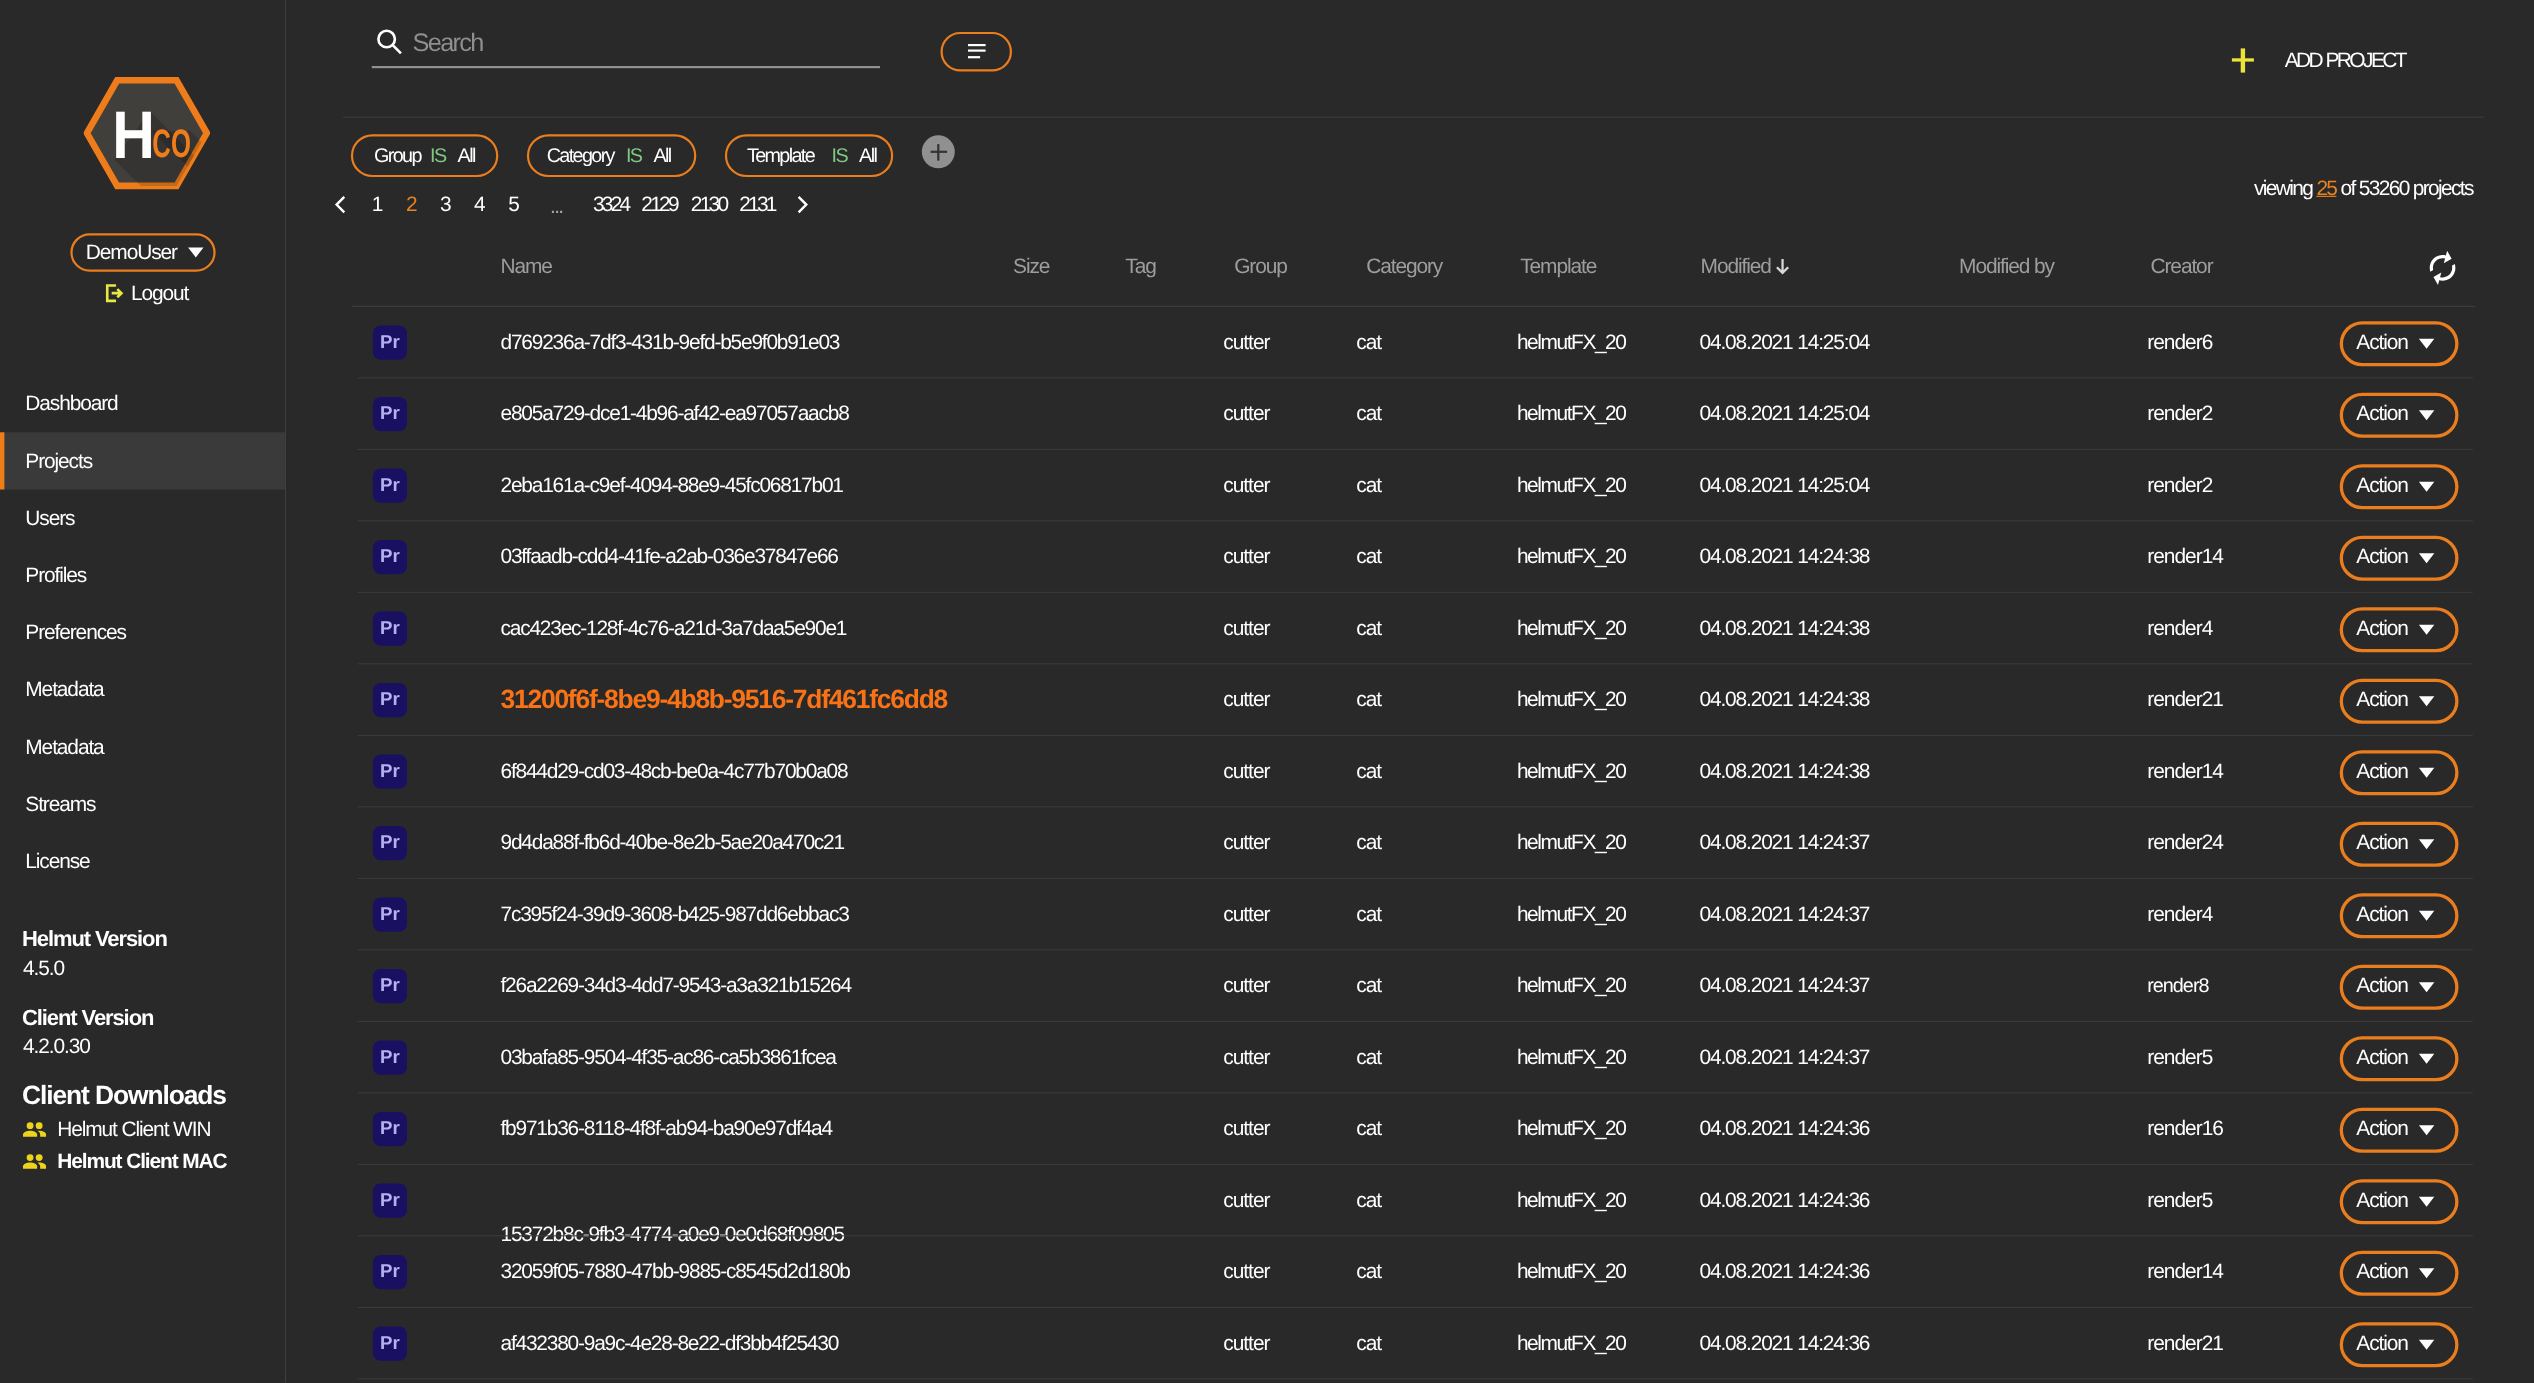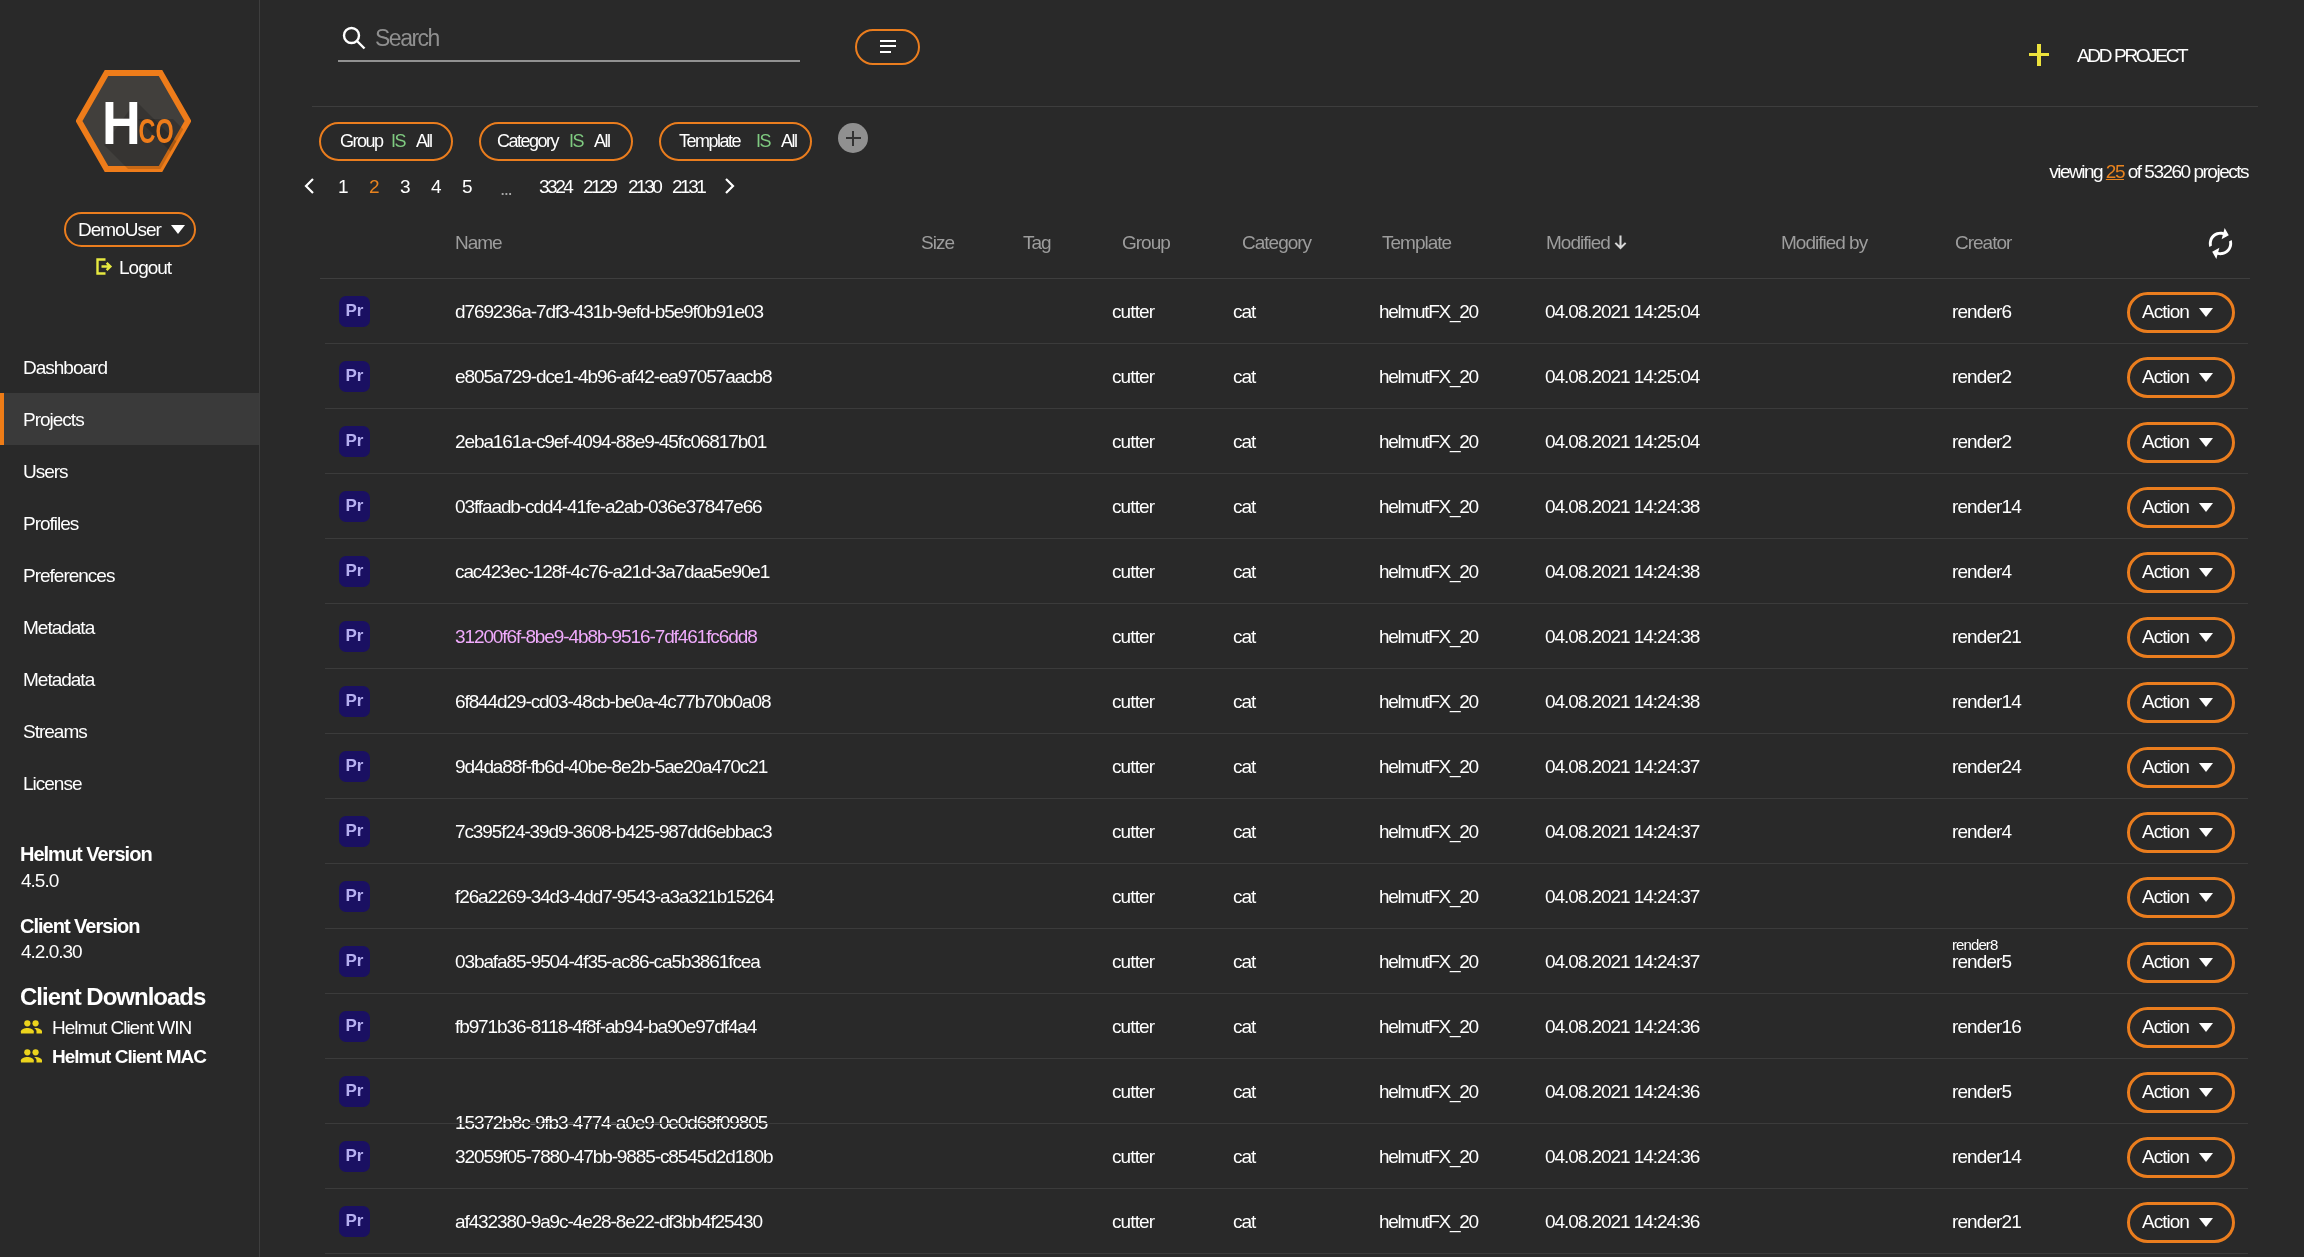--- a/index.html
+++ b/index.html
@@ -180,21 +180,21 @@
 <div style="position:absolute;left:1233px;top:558.5px;line-height:25px;font-size:19px;color:#fff;letter-spacing:-1.0px;font-weight:400;white-space:nowrap;">cat</div>
 <div style="position:absolute;left:1379px;top:558.5px;line-height:25px;font-size:19px;color:#fff;letter-spacing:-1.3px;font-weight:400;white-space:nowrap;">helmutFX_20</div>
 <div style="position:absolute;left:1545px;top:558.5px;line-height:25px;font-size:19px;color:#fff;letter-spacing:-1.05px;font-weight:400;white-space:nowrap;">04.08.2021 14:24:38</div>
 <div style="position:absolute;left:1952px;top:558.5px;line-height:25px;font-size:19px;color:#fff;letter-spacing:-0.9px;font-weight:400;white-space:nowrap;">render4</div>
 <div style="position:absolute;left:2127px;top:551.5px;width:108px;height:41px;border:3px solid #ea7d1e;border-radius:21px;display:flex;align-items:center;justify-content:center;padding-right:7px;">
 <span style="font-size:19px;color:#fff;letter-spacing:-1px;">Action</span>
 <span style="margin-left:10px;width:0;height:0;border-left:7.5px solid transparent;border-right:7.5px solid transparent;border-top:9px solid #fff;"></span>
   </div>
 <div style="position:absolute;left:325px;top:603px;width:1923px;height:1px;background:#3b3b3b;"></div>
 <div style="position:absolute;left:339px;top:620.5px;width:31px;height:31px;background:#1a1062;border-radius:7px;color:#b6b0f0;font-weight:700;font-size:17px;letter-spacing:0;display:flex;align-items:center;justify-content:center;">Pr</div>
-<div style="position:absolute;left:455px;top:623.5px;line-height:25px;font-size:19px;color:#f0abfc;letter-spacing:-1.1px;font-weight:400;white-space:nowrap;">31200f6f-8be9-4b8b-9516-7df461fc6dd8</div>
+<div style="position:absolute;left:455px;top:623.5px;line-height:25px;font-size:24px;color:#f97316;letter-spacing:-1.1px;font-weight:700;white-space:nowrap;">31200f6f-8be9-4b8b-9516-7df461fc6dd8</div>
 <div style="position:absolute;left:1112px;top:623.5px;line-height:25px;font-size:19px;color:#fff;letter-spacing:-0.9px;font-weight:400;white-space:nowrap;">cutter</div>
 <div style="position:absolute;left:1233px;top:623.5px;line-height:25px;font-size:19px;color:#fff;letter-spacing:-1.0px;font-weight:400;white-space:nowrap;">cat</div>
 <div style="position:absolute;left:1379px;top:623.5px;line-height:25px;font-size:19px;color:#fff;letter-spacing:-1.3px;font-weight:400;white-space:nowrap;">helmutFX_20</div>
 <div style="position:absolute;left:1545px;top:623.5px;line-height:25px;font-size:19px;color:#fff;letter-spacing:-1.05px;font-weight:400;white-space:nowrap;">04.08.2021 14:24:38</div>
 <div style="position:absolute;left:1952px;top:623.5px;line-height:25px;font-size:19px;color:#fff;letter-spacing:-0.9px;font-weight:400;white-space:nowrap;">render21</div>
 <div style="position:absolute;left:2127px;top:616.5px;width:108px;height:41px;border:3px solid #ea7d1e;border-radius:21px;display:flex;align-items:center;justify-content:center;padding-right:7px;">
 <span style="font-size:19px;color:#fff;letter-spacing:-1px;">Action</span>
 <span style="margin-left:10px;width:0;height:0;border-left:7.5px solid transparent;border-right:7.5px solid transparent;border-top:9px solid #fff;"></span>
   </div>
 <div style="position:absolute;left:325px;top:668px;width:1923px;height:1px;background:#3b3b3b;"></div>
@@ -233,21 +233,21 @@
 <span style="font-size:19px;color:#fff;letter-spacing:-1px;">Action</span>
 <span style="margin-left:10px;width:0;height:0;border-left:7.5px solid transparent;border-right:7.5px solid transparent;border-top:9px solid #fff;"></span>
   </div>
 <div style="position:absolute;left:325px;top:863px;width:1923px;height:1px;background:#3b3b3b;"></div>
 <div style="position:absolute;left:339px;top:880.5px;width:31px;height:31px;background:#1a1062;border-radius:7px;color:#b6b0f0;font-weight:700;font-size:17px;letter-spacing:0;display:flex;align-items:center;justify-content:center;">Pr</div>
 <div style="position:absolute;left:455px;top:883.5px;line-height:25px;font-size:19px;color:#fff;letter-spacing:-1.1px;font-weight:400;white-space:nowrap;">f26a2269-34d3-4dd7-9543-a3a321b15264</div>
 <div style="position:absolute;left:1112px;top:883.5px;line-height:25px;font-size:19px;color:#fff;letter-spacing:-0.9px;font-weight:400;white-space:nowrap;">cutter</div>
 <div style="position:absolute;left:1233px;top:883.5px;line-height:25px;font-size:19px;color:#fff;letter-spacing:-1.0px;font-weight:400;white-space:nowrap;">cat</div>
 <div style="position:absolute;left:1379px;top:883.5px;line-height:25px;font-size:19px;color:#fff;letter-spacing:-1.3px;font-weight:400;white-space:nowrap;">helmutFX_20</div>
 <div style="position:absolute;left:1545px;top:883.5px;line-height:25px;font-size:19px;color:#fff;letter-spacing:-1.05px;font-weight:400;white-space:nowrap;">04.08.2021 14:24:37</div>
-<div style="position:absolute;left:1952px;top:883.5px;line-height:25px;font-size:15px;color:#fff;letter-spacing:-0.9px;font-weight:400;white-space:nowrap;margin-top:48px;">render8</div>
+<div style="position:absolute;left:1952px;top:883.5px;line-height:25px;font-size:18px;color:#fff;letter-spacing:-0.9px;font-weight:400;white-space:nowrap;">render8</div>
 <div style="position:absolute;left:2127px;top:876.5px;width:108px;height:41px;border:3px solid #ea7d1e;border-radius:21px;display:flex;align-items:center;justify-content:center;padding-right:7px;">
 <span style="font-size:19px;color:#fff;letter-spacing:-1px;">Action</span>
 <span style="margin-left:10px;width:0;height:0;border-left:7.5px solid transparent;border-right:7.5px solid transparent;border-top:9px solid #fff;"></span>
   </div>
 <div style="position:absolute;left:325px;top:928px;width:1923px;height:1px;background:#3b3b3b;"></div>
 <div style="position:absolute;left:339px;top:945.5px;width:31px;height:31px;background:#1a1062;border-radius:7px;color:#b6b0f0;font-weight:700;font-size:17px;letter-spacing:0;display:flex;align-items:center;justify-content:center;">Pr</div>
 <div style="position:absolute;left:455px;top:948.5px;line-height:25px;font-size:19px;color:#fff;letter-spacing:-1.1px;font-weight:400;white-space:nowrap;">03bafa85-9504-4f35-ac86-ca5b3861fcea</div>
 <div style="position:absolute;left:1112px;top:948.5px;line-height:25px;font-size:19px;color:#fff;letter-spacing:-0.9px;font-weight:400;white-space:nowrap;">cutter</div>
 <div style="position:absolute;left:1233px;top:948.5px;line-height:25px;font-size:19px;color:#fff;letter-spacing:-1.0px;font-weight:400;white-space:nowrap;">cat</div>
 <div style="position:absolute;left:1379px;top:948.5px;line-height:25px;font-size:19px;color:#fff;letter-spacing:-1.3px;font-weight:400;white-space:nowrap;">helmutFX_20</div>

